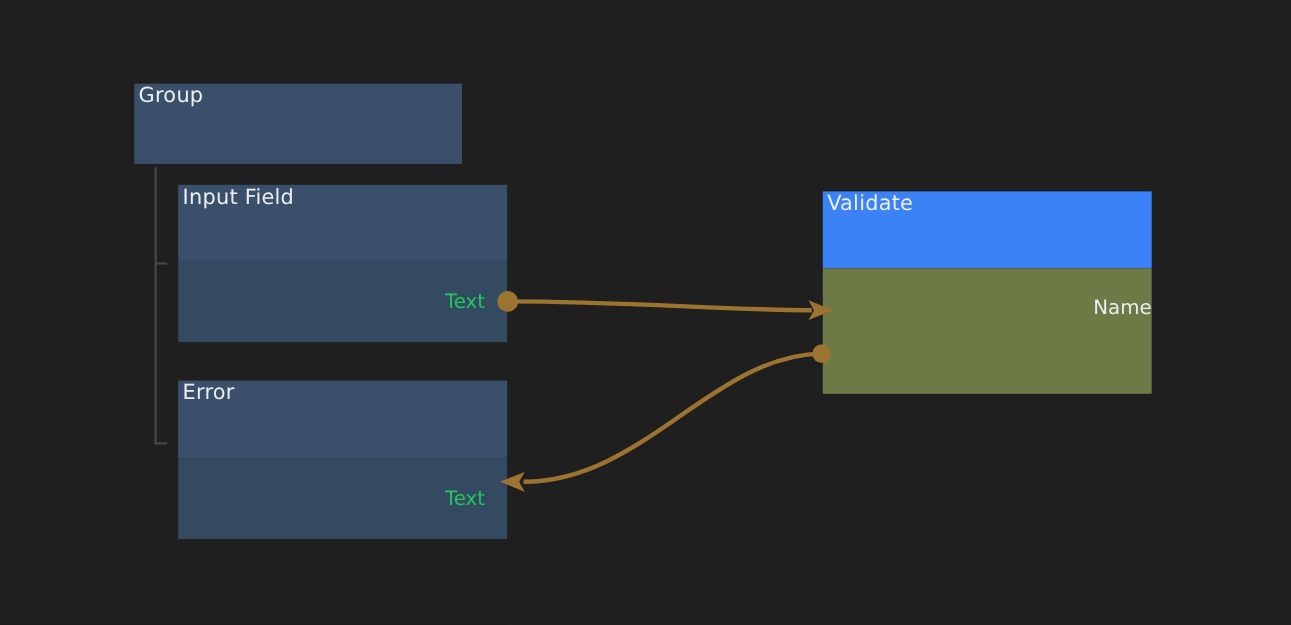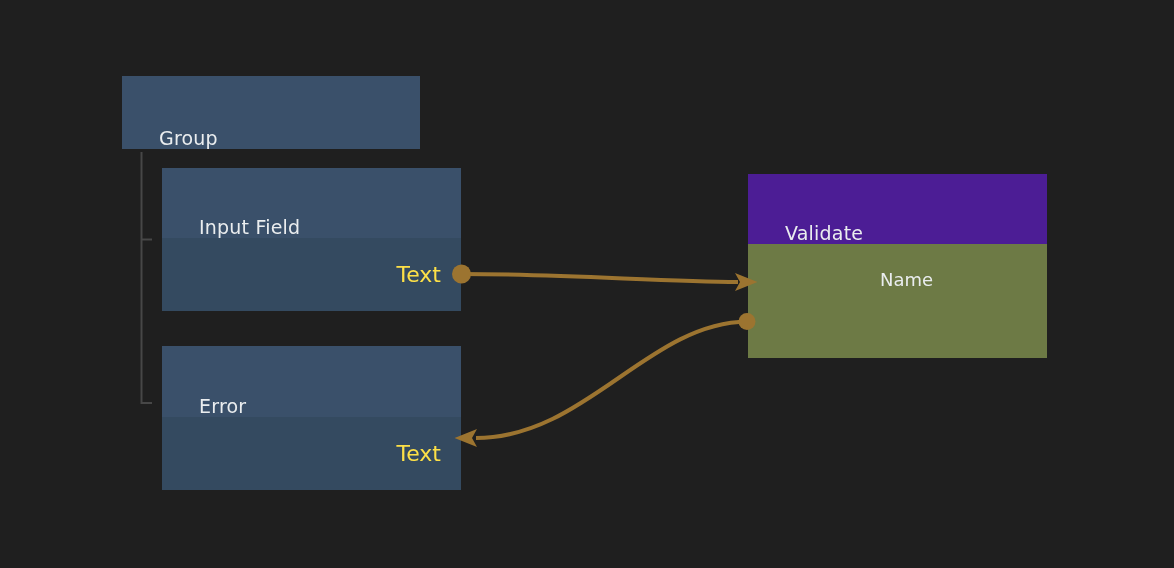--- a/index.html
+++ b/index.html
@@ -6,28 +6,28 @@
   .canvas {
     position: relative;
     width: 1174px;
     height: 568px;
     background: #1f1f1f;
     overflow: hidden;
     font-family: "DejaVu Sans", "Liberation Sans", sans-serif;
   }
   .node { position: absolute; }
   .node .hdr {
-    display: flex; align-items: flex-end;
-    padding-left: 37px;
+    display: flex; align-items: flex-start;
+    padding-left: 4px;
     color: #eaedef; font-size: 19px; letter-spacing: 0.2px;
   }
   .node .body { position: relative; }
   .blue .hdr  { background: #3a506a; }
   .blue .body { background: #344a60; }
-  .green .hdr  { background: #4c1d95; }
+  .green .hdr  { background: #3b82f6; }
   .green .body { background: #6d7a45; }
 
   
   .n-group { left: 122px; top: 76px; width: 298px; }
   .n-group .hdr { height: 73px; }
 
   
   .n-input { left: 162px; top: 168px; width: 299px; }
   .n-input .hdr { height: 70px; }
   .n-input .body { height: 73px; }
@@ -38,24 +38,24 @@
   .n-error .body { height: 73px; }
 
   
   .n-validate { left: 748px; top: 174px; width: 299px; }
   .n-validate .hdr { height: 70px; }
   .n-validate .body { height: 114px; padding-top: 15px; box-sizing: border-box; }
 
   .port-row-right {
     display: flex; align-items: center; justify-content: flex-end;
     height: 73px; padding-right: 20px;
-    color: #fde047; font-size: 22px;
+    color: #22c55e; font-size: 18px;
   }
   .port-row-left {
-    display: flex; align-items: center; justify-content: center;
+    display: flex; align-items: center; justify-content: flex-end;
     height: 41px; padding-left: 18px;
     color: #eaedef; font-size: 18px;
   }
 
   svg.overlay {
     position: absolute; left: 0; top: 0;
     width: 1174px; height: 568px;
     pointer-events: none;
   }
 </style>

